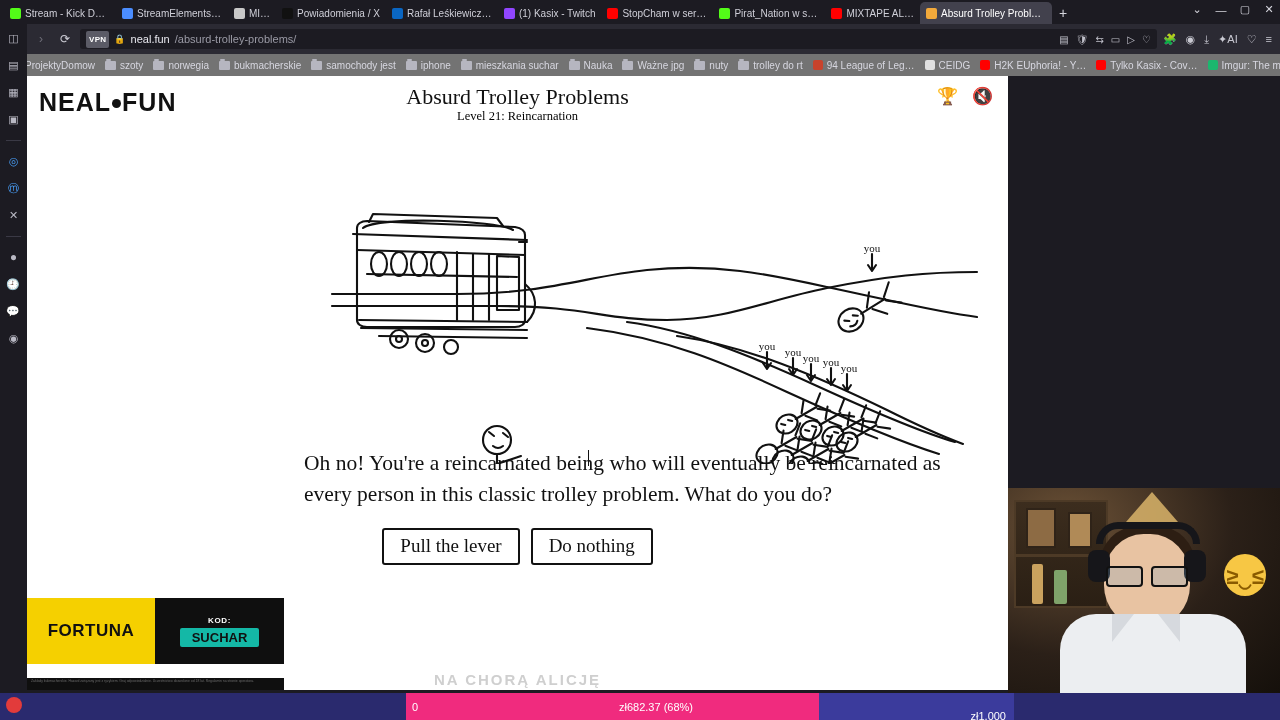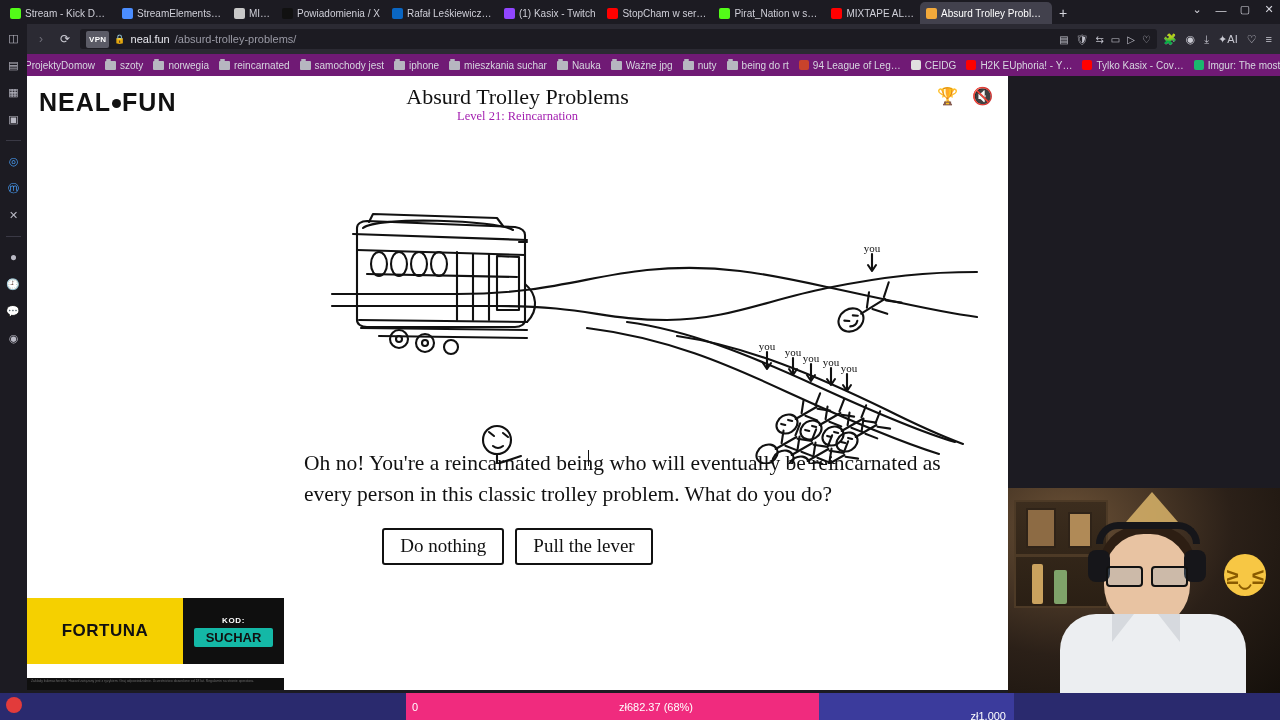--- a/index.html
+++ b/index.html
@@ -54,21 +54,21 @@
   }
   .vpn-badge {
     background:#5b5b66; color:#fff; font-size:8px; font-weight:bold;
     padding:4px 3px; border-radius:2px; letter-spacing:.3px;
   }
   .url-path { color:#9a9aa5; }
   .urlbar-right { margin-left:auto; display:flex; align-items:center; gap:7px; color:#c0c0ca; font-size:10px; }
   .navbar-right { display:flex; align-items:center; gap:9px; color:#c9c9d2; font-size:11px; }
 
   .bookmarks {
-    height:22px; background:#701a75; display:flex; align-items:center;
+    height:22px; background:#737373; display:flex; align-items:center;
     gap:2px; padding:0 6px; font-size:10px; color:#d7d7e0; overflow:hidden;
   }
   .bm { display:flex; align-items:center; gap:4px; padding:2px 4px; border-radius:3px; white-space:nowrap; }
   .bm .bfav { width:10px; height:10px; border-radius:2px; flex:0 0 auto; }
   .bm .folder {
     width:11px; height:9px; background:#b6b6c0; border-radius:1px; position:relative; flex:0 0 auto;
   }
   .bm .folder:after {
     content:""; position:absolute; left:1px; top:-2px; width:5px; height:2px; background:#b6b6c0; border-radius:1px;
   }
@@ -100,21 +100,21 @@
   }
   .hdr-icons { position:absolute; right:14px; top:10px; display:flex; gap:14px; align-items:center; }
   .hdr-icons .ic { font-size:17px; color:#111; }
 
   .page-title {
     position:absolute; left:0; right:0; top:8px; text-align:center;
     font-size:22px; color:#111; font-family:"Liberation Serif", serif;
   }
   .page-sub {
     position:absolute; left:0; right:0; top:33px; text-align:center;
-    font-size:12.5px; color:#a21caf; font-family:"Liberation Serif", serif;
+    font-size:12.5px; color:#000000; font-family:"Liberation Serif", serif;
   }
 
   .scene { position:absolute; left:0; top:48px; width:786px; height:340px; }
 
   .prompt {
     position:absolute; left:277px; top:372px; width:680px;
     font-size:21.5px; line-height:1.45; color:#111;
     font-family:"Liberation Serif", serif;
   }
   .choices {
@@ -129,21 +129,21 @@
   .cursor {
     position:absolute; left:561px; top:374px; width:1px; height:16px; background:#111;
   }
 
   
   .sponsor {
     position:absolute; left:0; bottom:26px; width:257px; height:66px;
     background:#0f0f0f; display:flex; overflow:hidden;
   }
   .sponsor-left {
-    width:156px; background:#f5d000; display:flex; align-items:center; justify-content:center;
+    width:128px; background:#f5d000; display:flex; align-items:center; justify-content:center;
   }
   .sponsor-left .sp-txt {
     font-size:17px; font-weight:bold; color:#111; letter-spacing:.5px;
   }
   .sponsor-right { flex:1; display:flex; flex-direction:column; align-items:center; justify-content:center; gap:3px; }
   .sponsor-right .kod { color:#fff; font-size:8px; font-weight:bold; letter-spacing:.6px; }
   .sponsor-right .code {
     background:#14b8a6; color:#111; font-size:13px; font-weight:bold;
     padding:2px 12px; border-radius:2px;
   }
@@ -359,21 +359,21 @@
     <div class="bm">
         <span class="folder"></span>
         <span>szoty</span>
       </div>
     <div class="bm">
         <span class="folder"></span>
         <span>norwegia</span>
       </div>
     <div class="bm">
         <span class="folder"></span>
-        <span>reincarnated</span>
+        <span>bukmacherskie</span>
       </div>
     <div class="bm">
         <span class="folder"></span>
         <span>samochody jest</span>
       </div>
     <div class="bm">
         <span class="folder"></span>
         <span>iphone</span>
       </div>
     <div class="bm">
@@ -387,21 +387,21 @@
     <div class="bm">
         <span class="folder"></span>
         <span>Ważne jpg</span>
       </div>
     <div class="bm">
         <span class="folder"></span>
         <span>nuty</span>
       </div>
     <div class="bm">
         <span class="folder"></span>
-        <span>being do rt</span>
+        <span>trolley do rt</span>
       </div>
     <div class="bm">
         <span class="bfav" style="background:#c8432c"></span>
         <span>94 League of Leg…</span>
       </div>
     <div class="bm">
         <span class="bfav" style="background:#e0e0e0"></span>
         <span>CEIDG</span>
       </div>
     <div class="bm">
@@ -620,35 +620,36 @@
           <text x="804" y="242">you</text>
           <text x="822" y="248">you</text>
         </g>
       </svg>
     </div>
 
     <div class="prompt">Oh no! You're a reincarnated being who will eventually be reincarnated as every person in this classic trolley problem. What do you do?</div>
     <div class="cursor"></div>
 
     <div class="choices">
+      <button class="choice">Pull the lever</button>
       <button class="choice">Do nothing</button>
-      <button class="choice">Pull the lever</button>
     </div>
 
     <div class="sponsor">
       <div class="sponsor-left">
         <span class="sp-txt">FORTUNA</span>
       </div>
       <div class="sponsor-right">
         <span class="kod">KOD:</span>
         <span class="code">SUCHAR</span>
       </div>
     </div>
     <div class="sponsor-fine">Zakłady bukmacherskie. Hazard związany jest z ryzykiem. Graj odpowiedzialnie. Uczestnictwo dozwolone od 18 lat. Regulamin na stronie operatora.</div>
 
+    <div class="goal-caption">NA CHORĄ ALICJĘ</div>
   </div>
 
   <div class="webcam">
     <div class="cam-bg"></div>
     <div class="shelf">
       <div class="frame"></div>
       <div class="frame2"></div>
       <div class="bottle"></div>
       <div class="bottle2"></div>
     </div>

